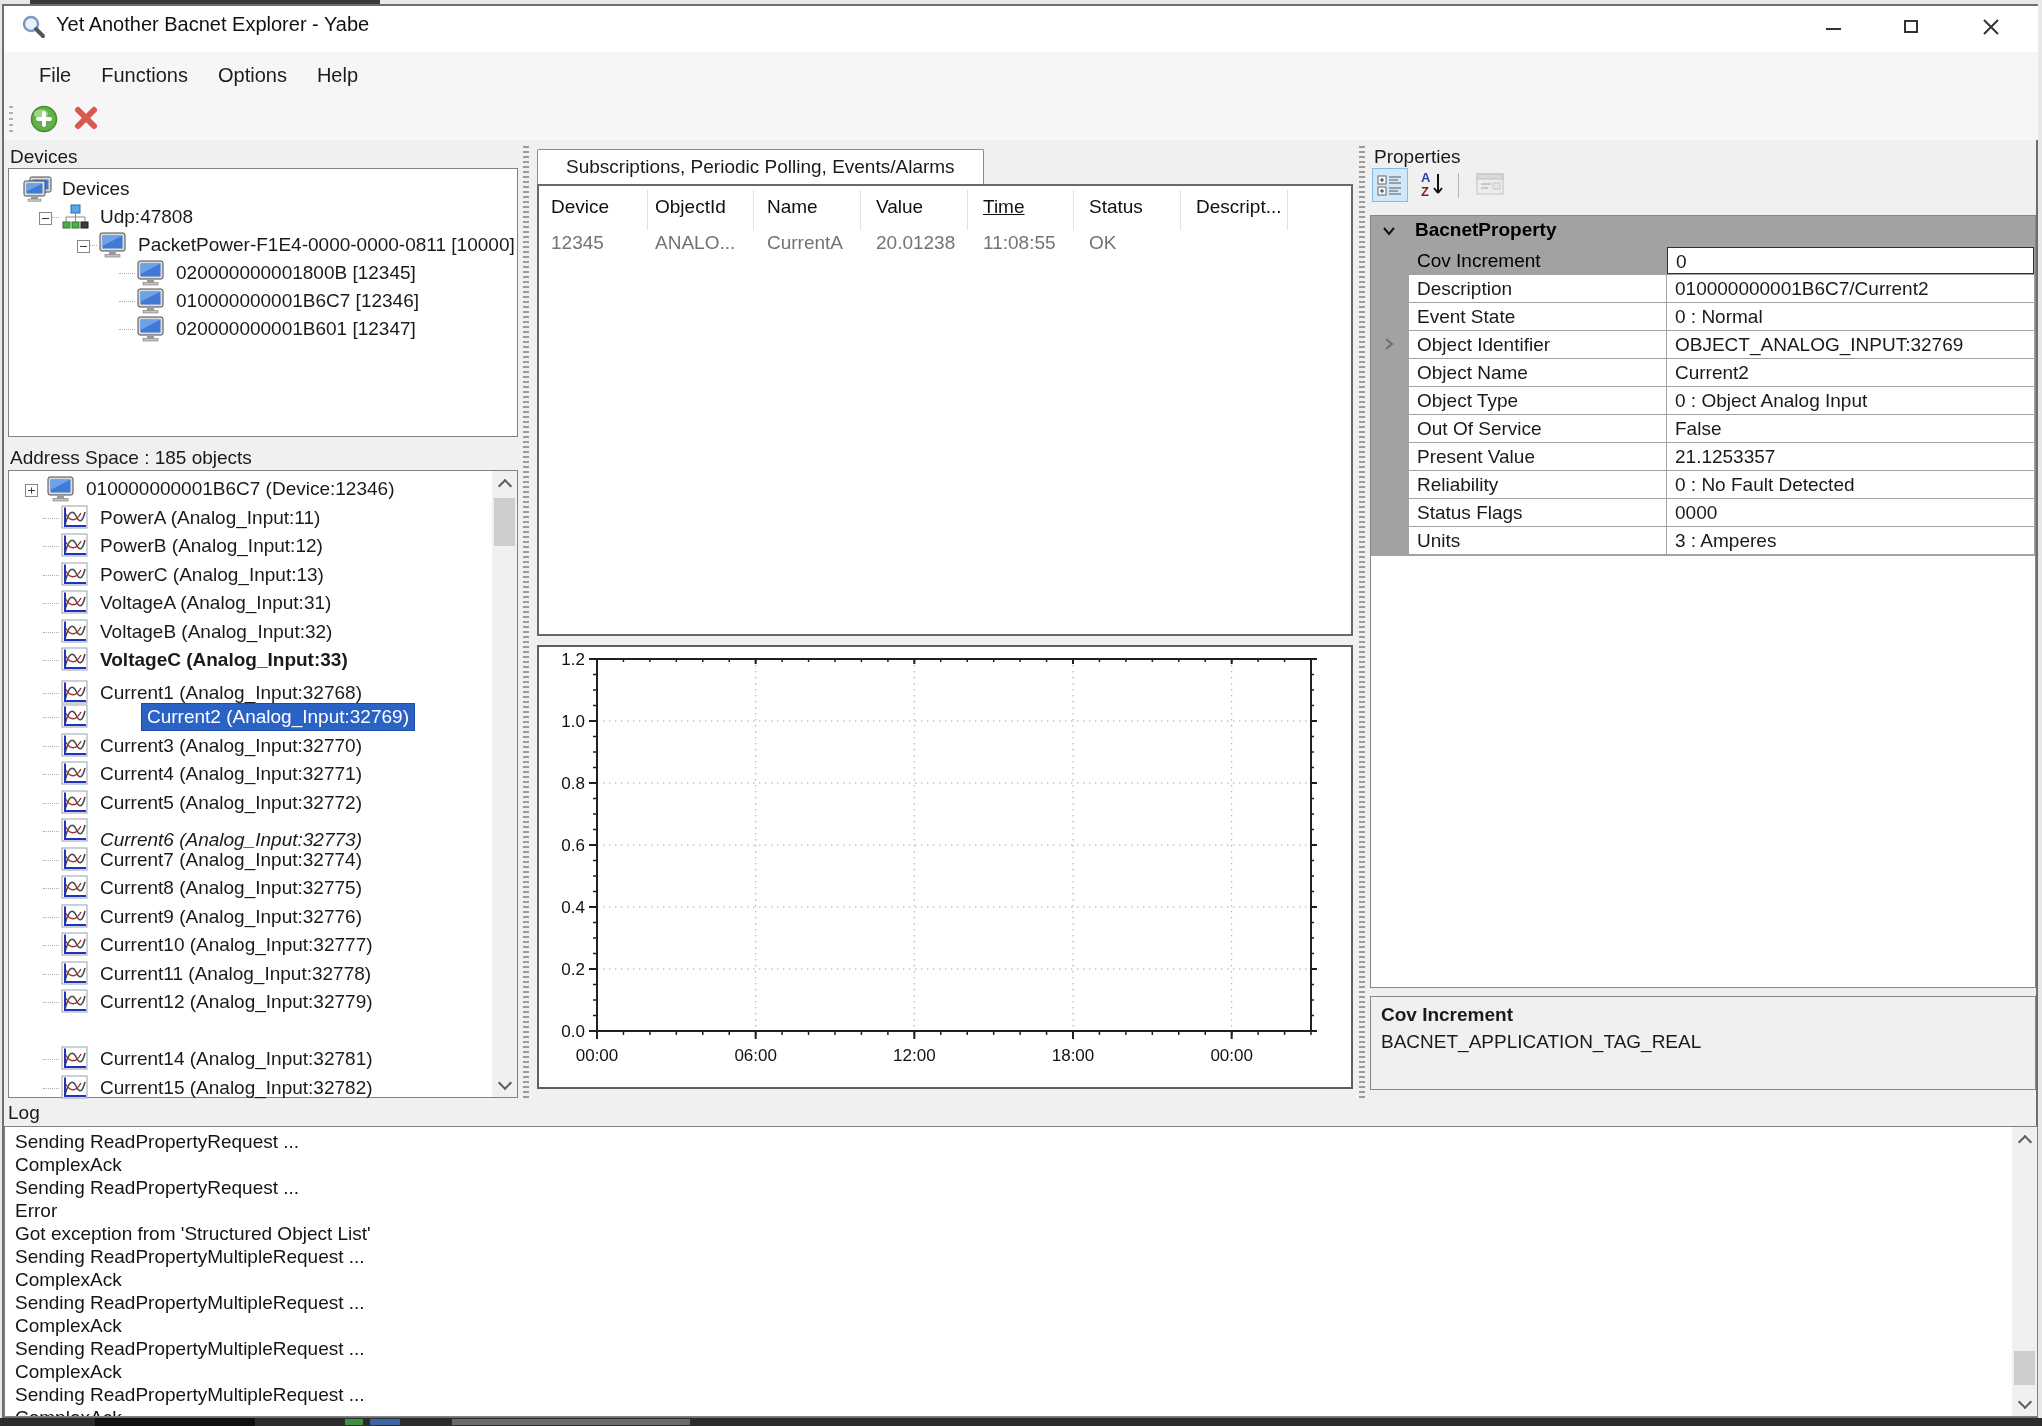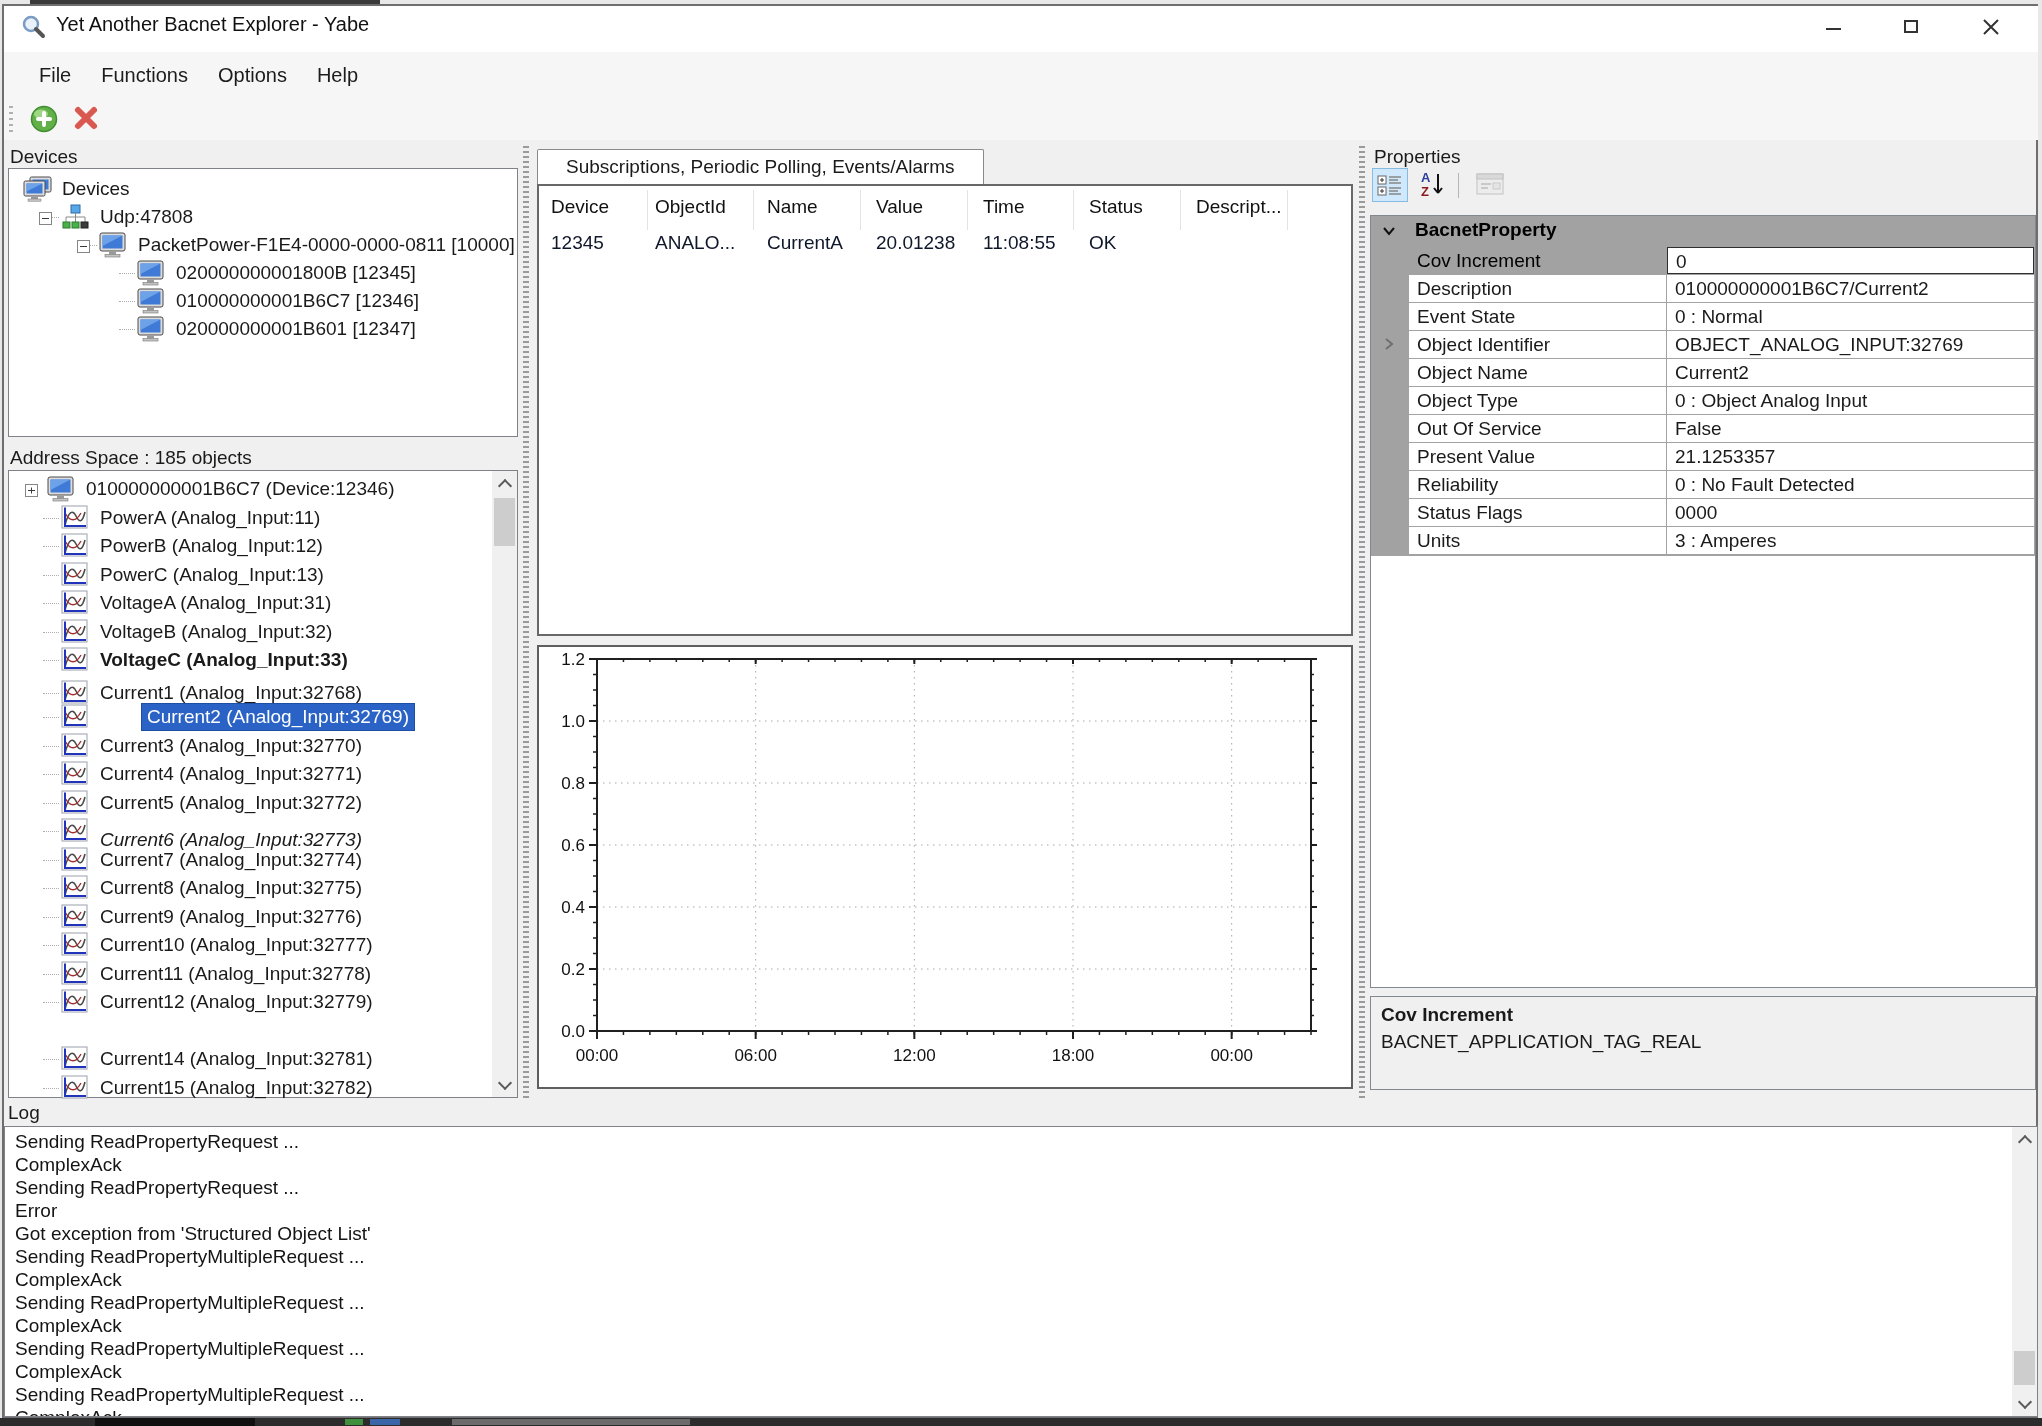--- a/index.html
+++ b/index.html
@@ -29,21 +29,21 @@
   .sb-up i{top:10px;transform:rotate(-135deg);}
   .sb-down i{top:6px;transform:rotate(45deg);}
   .sb-thumb{position:absolute;left:2px;width:21px;background:#cdcdcd;}
   .splitter{background:repeating-linear-gradient(to bottom,#9a9a9a 0 2px,transparent 2px 5px);width:6px;}
   
   .tab{background:#fff;border:1px solid #8a8a8a;border-bottom:none;border-radius:2px 2px 0 0;
        font-size:19px;line-height:34px;padding:0 28px;height:34px;z-index:3;}
   .listview{background:#fff;border:2px solid #686868;box-sizing:border-box;z-index:2;}
   .lv-sep{position:absolute;top:4px;height:40px;width:1px;background:#e3e3e3;}
   .lv-h{position:absolute;top:10px;font-size:19px;color:#111;white-space:nowrap;}
-  .lv-c{position:absolute;top:46px;font-size:19px;color:#0f172a;white-space:nowrap;text-align:center;}
+  .lv-c{position:absolute;top:46px;font-size:19px;color:#737373;white-space:nowrap;text-align:center;}
   
   .chartbox{background:#fff;border:2px solid #5f5f5f;box-sizing:border-box;}
   
   .ptool-btn{position:absolute;width:36px;height:34px;box-sizing:border-box;}
   .ptool-sel{background:#cfe8fb;border:1px solid #86bce4;}
   .gridbox{background:#fff;border:1px solid #828790;box-sizing:border-box;}
   .pg-gray{position:absolute;left:0;top:0;width:100%;background:#a2a2a2;}
   .pg-cat{position:absolute;left:44px;top:3px;font-size:19px;font-weight:bold;color:#000;}
   .pg-cell{position:absolute;height:27px;background:#fff;font-size:19px;line-height:27px;white-space:nowrap;overflow:hidden;box-sizing:border-box;}
   .helpbox{background:#f0f0f0;border:1px solid #828790;box-sizing:border-box;}
@@ -427,21 +427,21 @@
       <div class="lv-sep" style="left: 214px;"></div>
       <div class="lv-sep" style="left: 321px;"></div>
       <div class="lv-sep" style="left: 428px;"></div>
       <div class="lv-sep" style="left: 534px;"></div>
       <div class="lv-sep" style="left: 641px;"></div>
       <div class="lv-sep" style="left: 748px;"></div>
       <div class="lv-h" style="left: 12px;">Device</div>
       <div class="lv-h" style="left: 116px;">ObjectId</div>
       <div class="lv-h" style="left: 228px;">Name</div>
       <div class="lv-h" style="left: 337px;">Value</div>
-      <div class="lv-h" style="left: 444px;">Time</div>
+      <div class="lv-h" style="left: 444px; text-decoration: underline;">Time</div>
       <div class="lv-h" style="left: 550px;">Status</div>
       <div class="lv-h" style="left: 657px;">Descript...</div>
       <div class="lv-c" style="left: 12px; top: 46px;">12345</div>
       <div class="lv-c" style="left: 116px; top: 46px;">ANALO...</div>
       <div class="lv-c" style="left: 228px; top: 46px;">CurrentA</div>
       <div class="lv-c" style="left: 337px; top: 46px;">20.01238</div>
       <div class="lv-c" style="left: 444px; top: 46px;">11:08:55</div>
       <div class="lv-c" style="left: 550px; top: 46px;">OK</div>
     </div>
 

